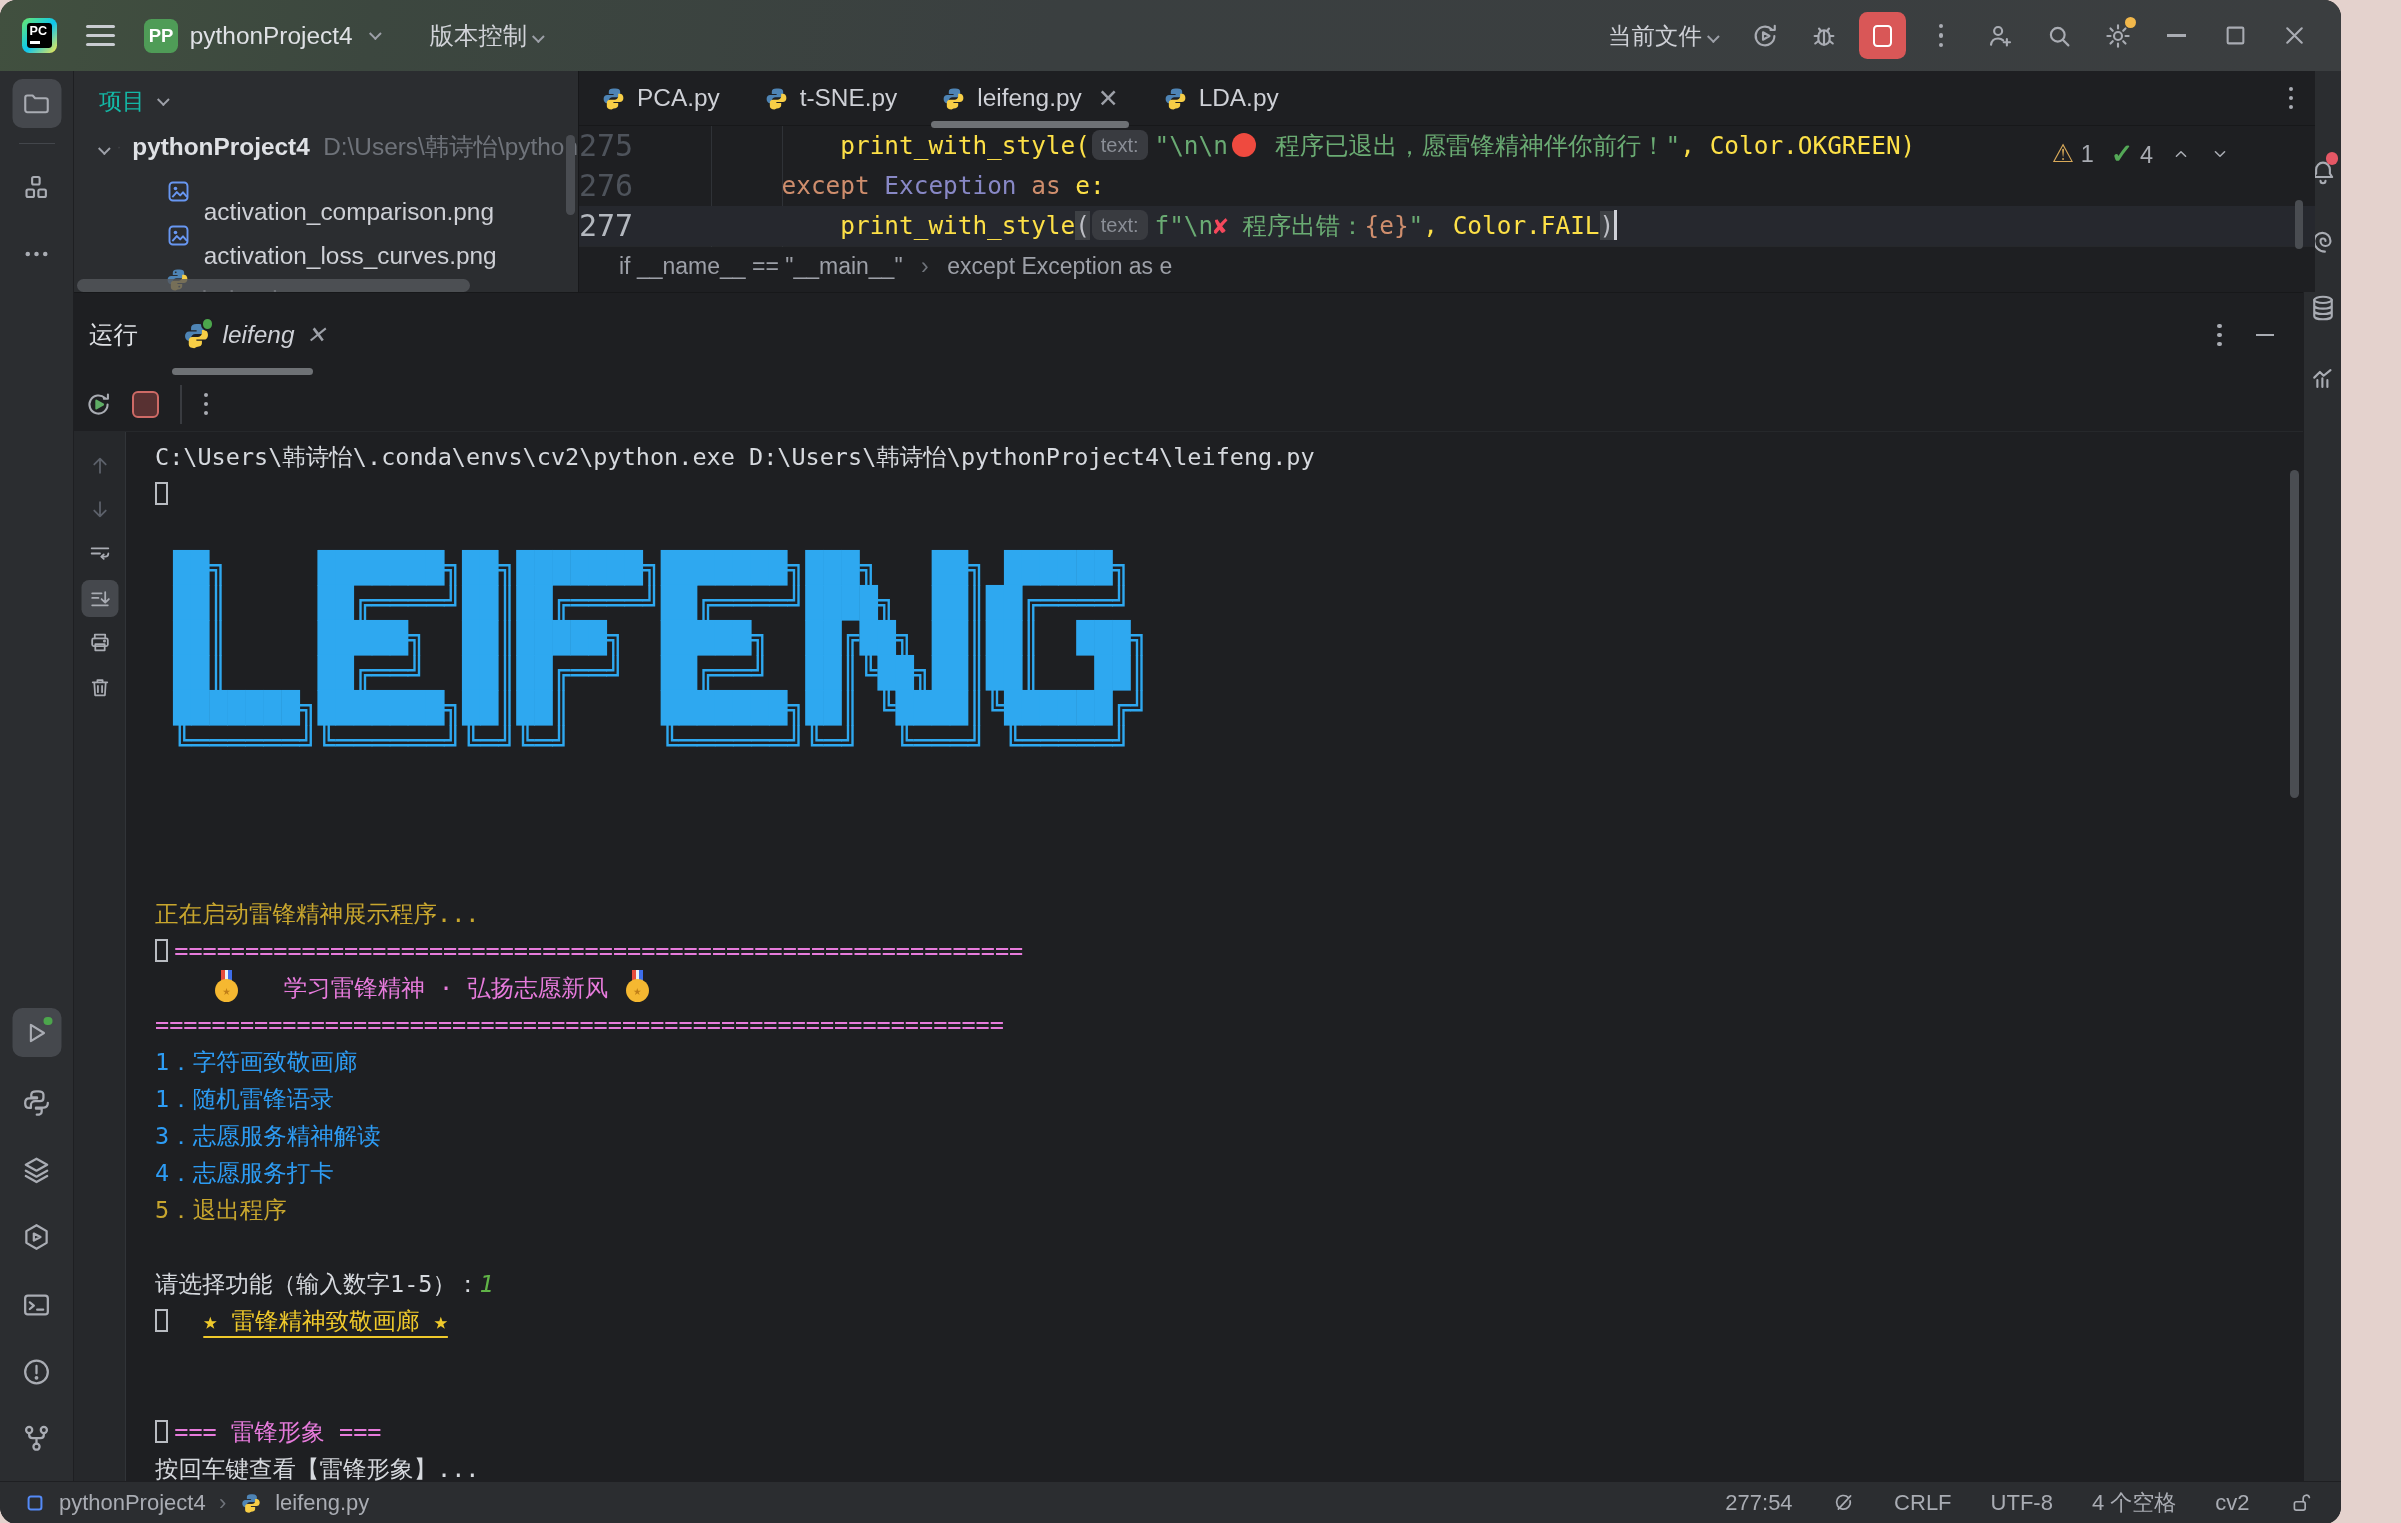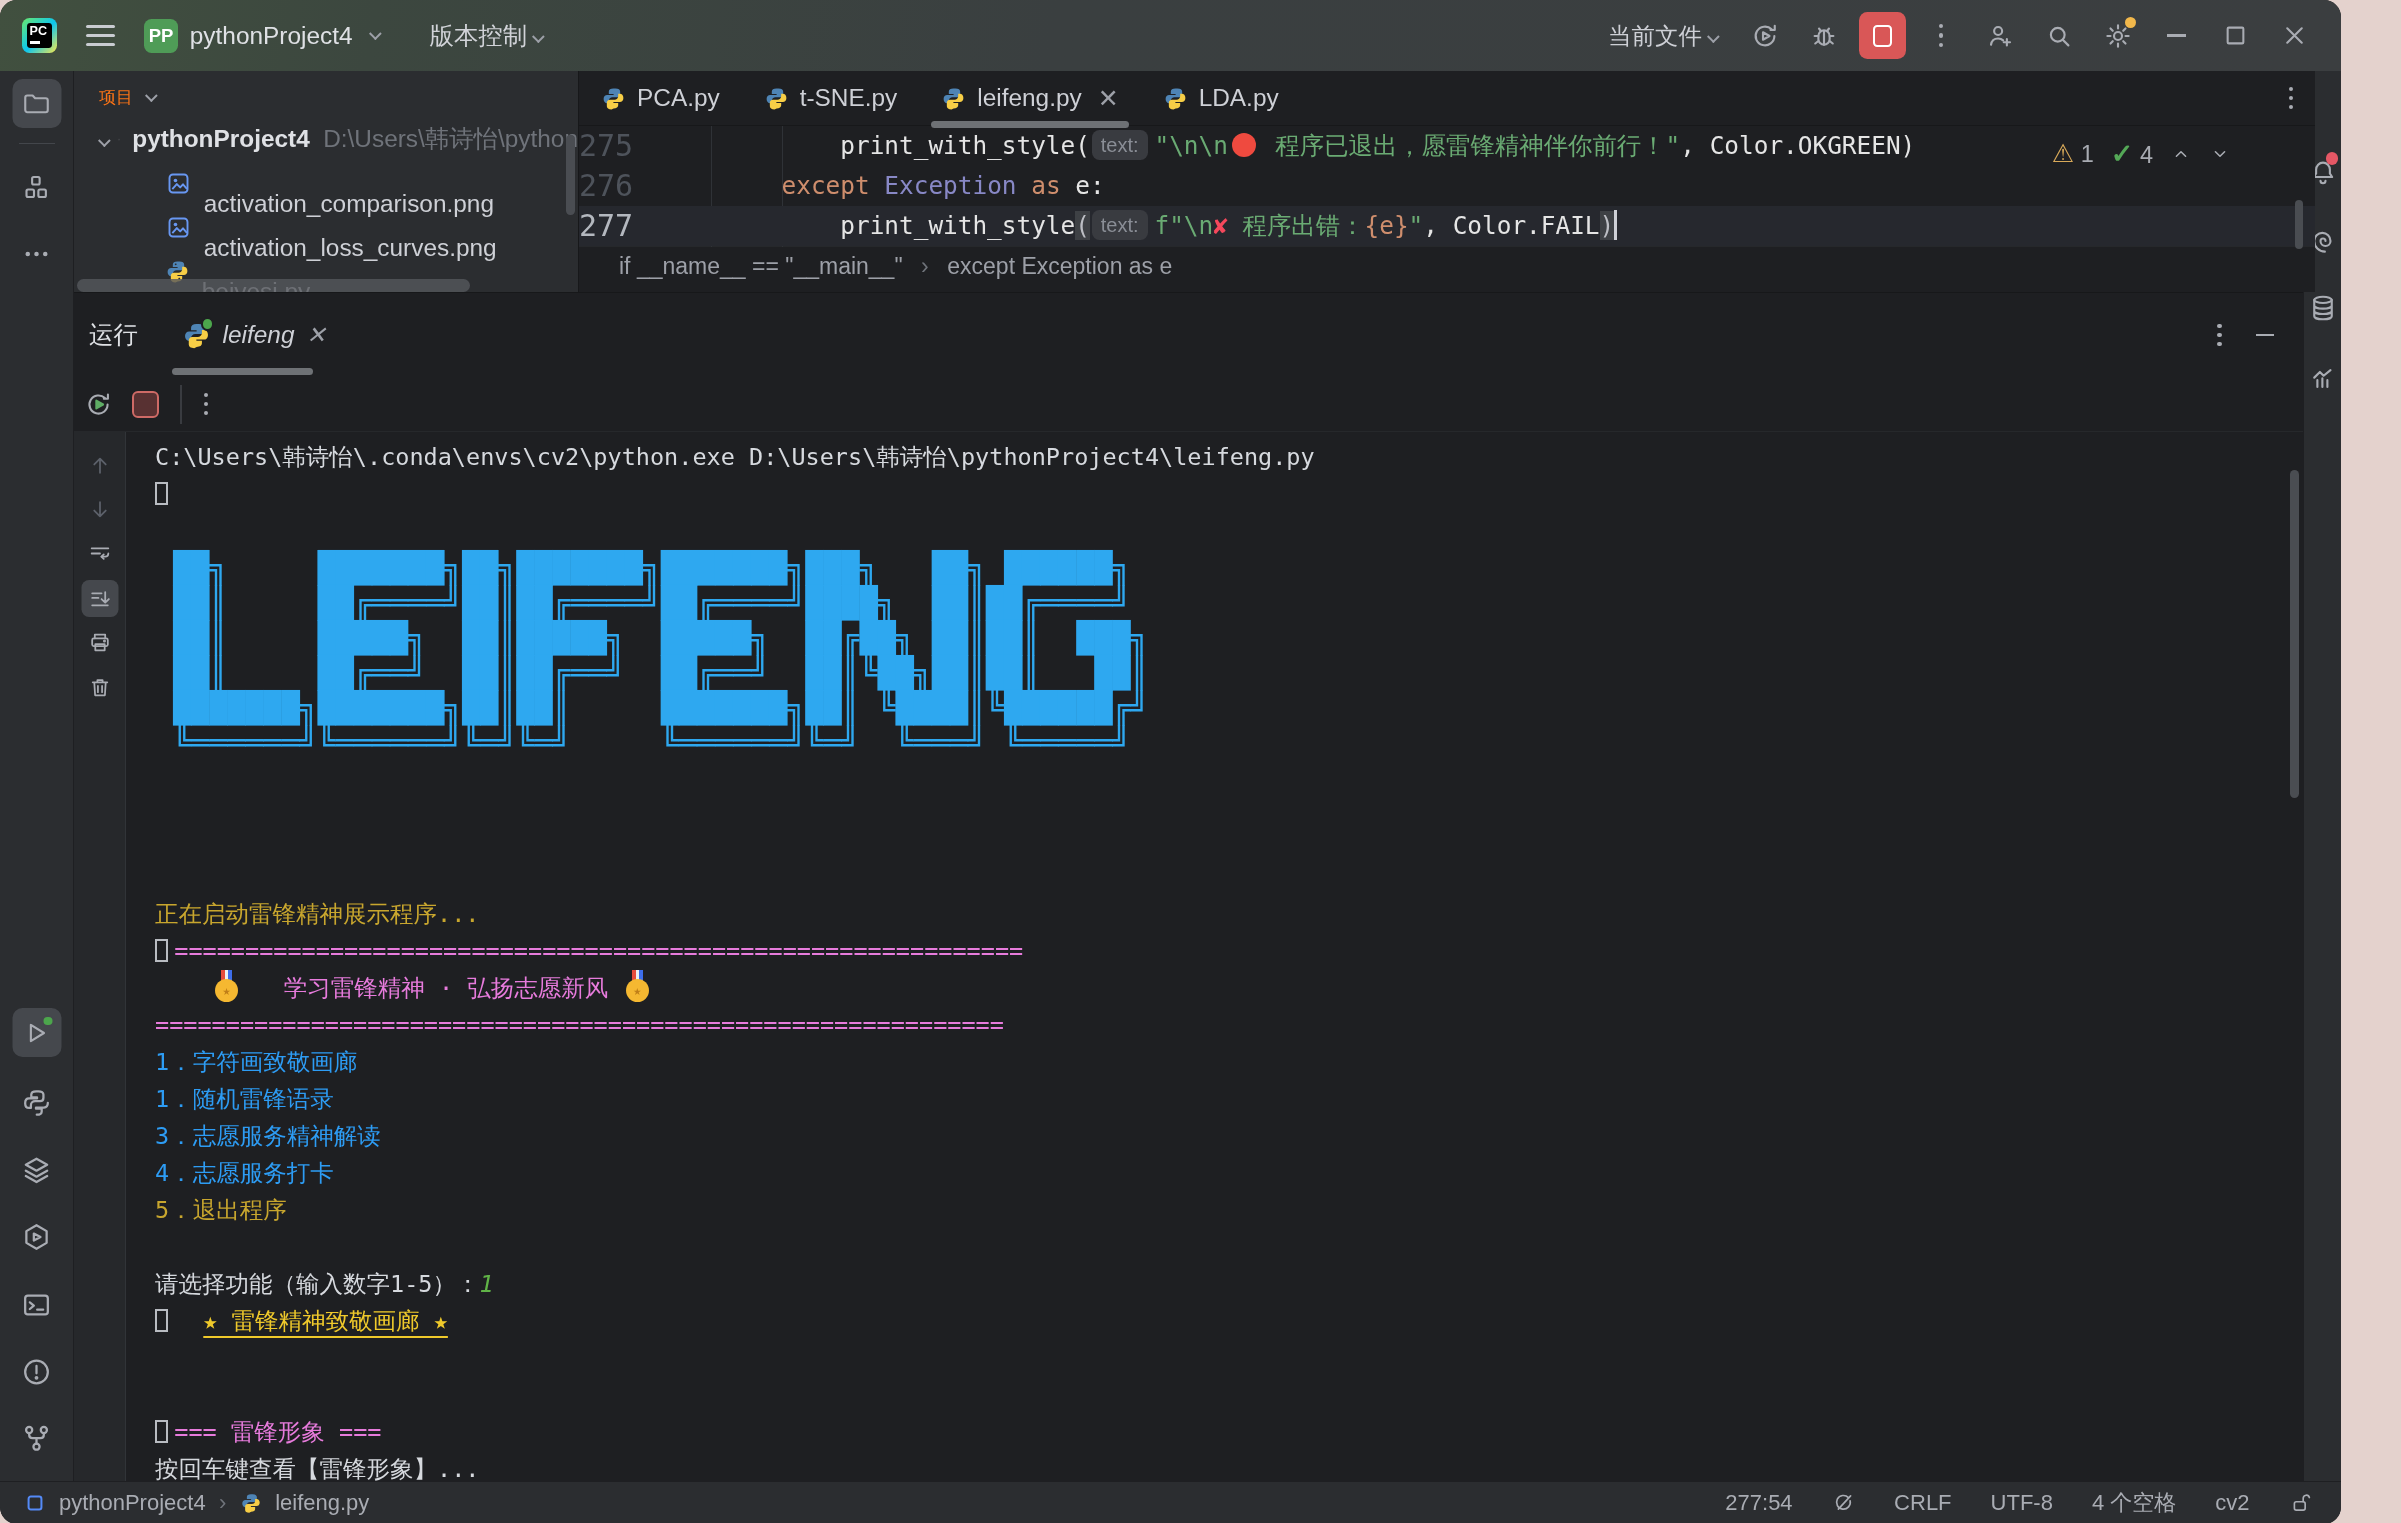--- a/index.html
+++ b/index.html
@@ -40,21 +40,21 @@
   .stripe-r{position:absolute;right:0;top:71px;width:38px;bottom:43px;background:#2B2D30;border-left:0.8px solid #1E1F22;}
   .st-btn{position:absolute;left:50%;transform:translateX(-50%);width:49px;height:49px;border-radius:10px;
           display:flex;align-items:center;justify-content:center;}
   .st-btn.active{background:#45484D;}
   .st-div{position:absolute;left:18.5px;right:18.5px;height:1.3px;background:#43464B;}
   .greendot{position:absolute;top:6.7px;right:6.7px;width:12.6px;height:12.6px;border-radius:50%;background:#4CA64C;border:2.5px solid #45484D;}
   .reddot{position:absolute;top:5px;right:3.4px;width:12.6px;height:12.6px;border-radius:50%;background:#E55765;}
   .stripe-r .st-btn{width:38px;}
   
   .project{position:absolute;left:74px;top:71px;width:504px;height:221px;background:#2B2D30;overflow:hidden;}
-  .proj-head{display:flex;align-items:center;gap:7px;padding:15px 0 8.4px 25px;font-size:17px;color:#f97316;}
+  .proj-head{display:flex;align-items:center;gap:7px;padding:15px 0 8.4px 25px;font-size:23px;color:#14b8a6;}
   .tree-row{display:flex;align-items:center;height:44px;font-size:24.4px;color:#CED0D6;white-space:nowrap;}
   .tree-row .twisty{margin-left:18.5px;width:25px;}
   .tree-row.child{padding-left:91px;}
   .tree-name{margin-left:11.8px;margin-top:42px;}
   .tree-root-name{margin-left:11.8px;font-weight:bold;color:#DFE1E5;}
   .tree-path{margin-left:13.4px;color:#6F737A;}
   .hscroll{position:absolute;left:3.4px;top:208px;width:393px;height:12.6px;border-radius:6.7px;background:#55585D;opacity:.8;}
   .vscroll-p{position:absolute;right:3.4px;top:64px;width:8.4px;height:80px;border-radius:4.2px;background:#4A4D52;}
   
   .editor{position:absolute;left:578px;top:71px;right:26px;height:221px;background:#1E1F22;border-left:0.8px solid #17181A;}
@@ -65,21 +65,21 @@
   .tab-kebab{margin-left:auto;margin-right:22px;}
   .code-wrap{position:relative;}
   .code-row{display:flex;height:40px;line-height:40px;position:relative;}
   .code-row.cur{background:#26282E;}
   .gutter{width:132px;flex:none;text-align:left;padding-right:34px;font-family:"DejaVu Sans Mono",monospace;
           font-size:30px;color:#4E535B;}
   .code-row.cur .gutter{color:#B4B8BF;}
   .codeln{white-space:pre;font-family:"DejaVu Sans Mono",monospace;font-size:24.4px;color:#BCBEC4;padding-left:11.8px;}
   .indent-guide{position:absolute;left:203px;top:0;height:121px;border-left:0.8px solid #2F3237;}
   .gutter-sep{position:absolute;left:132px;top:0;height:121px;border-left:0.8px solid #2F3237;}
-  .s-def{color:#e5e5e5;} .s-kw{color:#CF8E6D;} .s-cls{color:#8888C6;} .s-str{color:#6AAB73;}
+  .s-def{color:#fde047;} .s-kw{color:#CF8E6D;} .s-cls{color:#8888C6;} .s-str{color:#6AAB73;}
   .s-brace{color:#CF8E6D;}
   .s-defhl{color:#BCBEC4;background:#3E4145;}
   .s-xmark{color:#F5485C;font-weight:bold;}
   .s-circle{display:inline-block;width:24.4px;height:24.4px;border-radius:50%;background:#EF4A3F;vertical-align:-3.4px;margin:0 4.2px;}
   .s-caret{display:inline-block;width:2.5px;height:30px;background:#CED0D6;vertical-align:-5.9px;}
   .inlay{display:inline-block;background:#393B40;color:#8A8E96;border-radius:7.6px;padding:0 9.2px;font-size:20px;
          font-family:"Liberation Sans",sans-serif;line-height:30px;margin:0 6.7px 0 1.7px;vertical-align:1.7px;}
   .inspect{position:absolute;right:84px;top:11.8px;display:flex;align-items:center;gap:17px;font-size:23.5px;color:#A8ABB2;}
   .warn-tri{color:#D8A959;font-size:25px;}
   .ok-check{color:#54A857;font-size:27px;font-weight:bold;}

